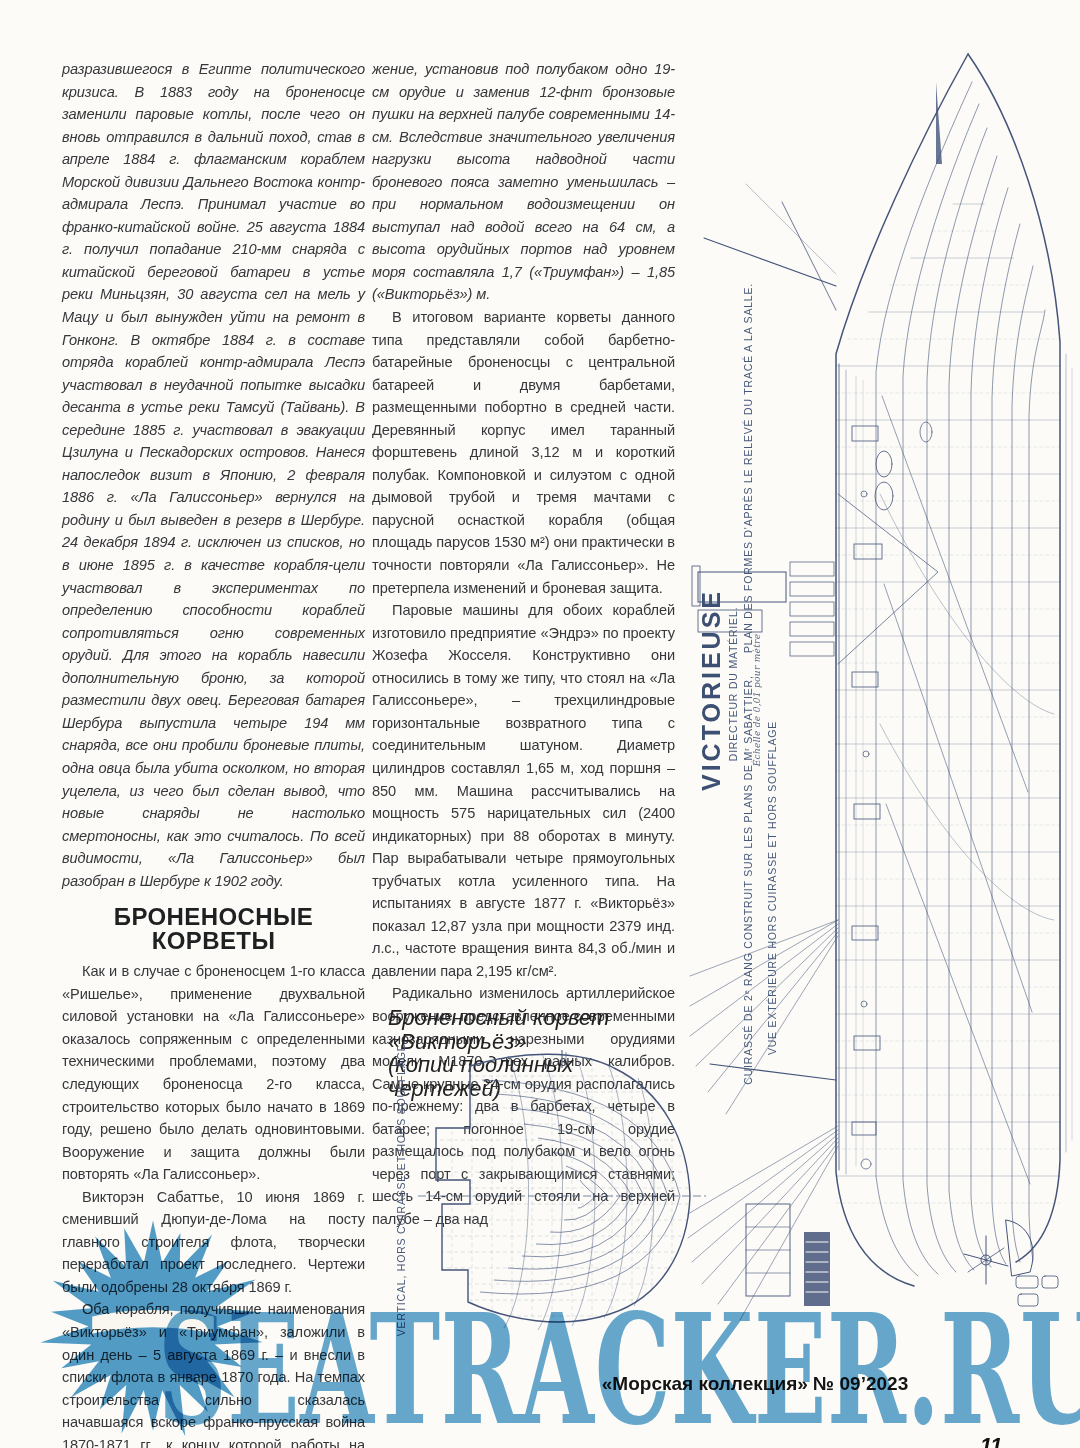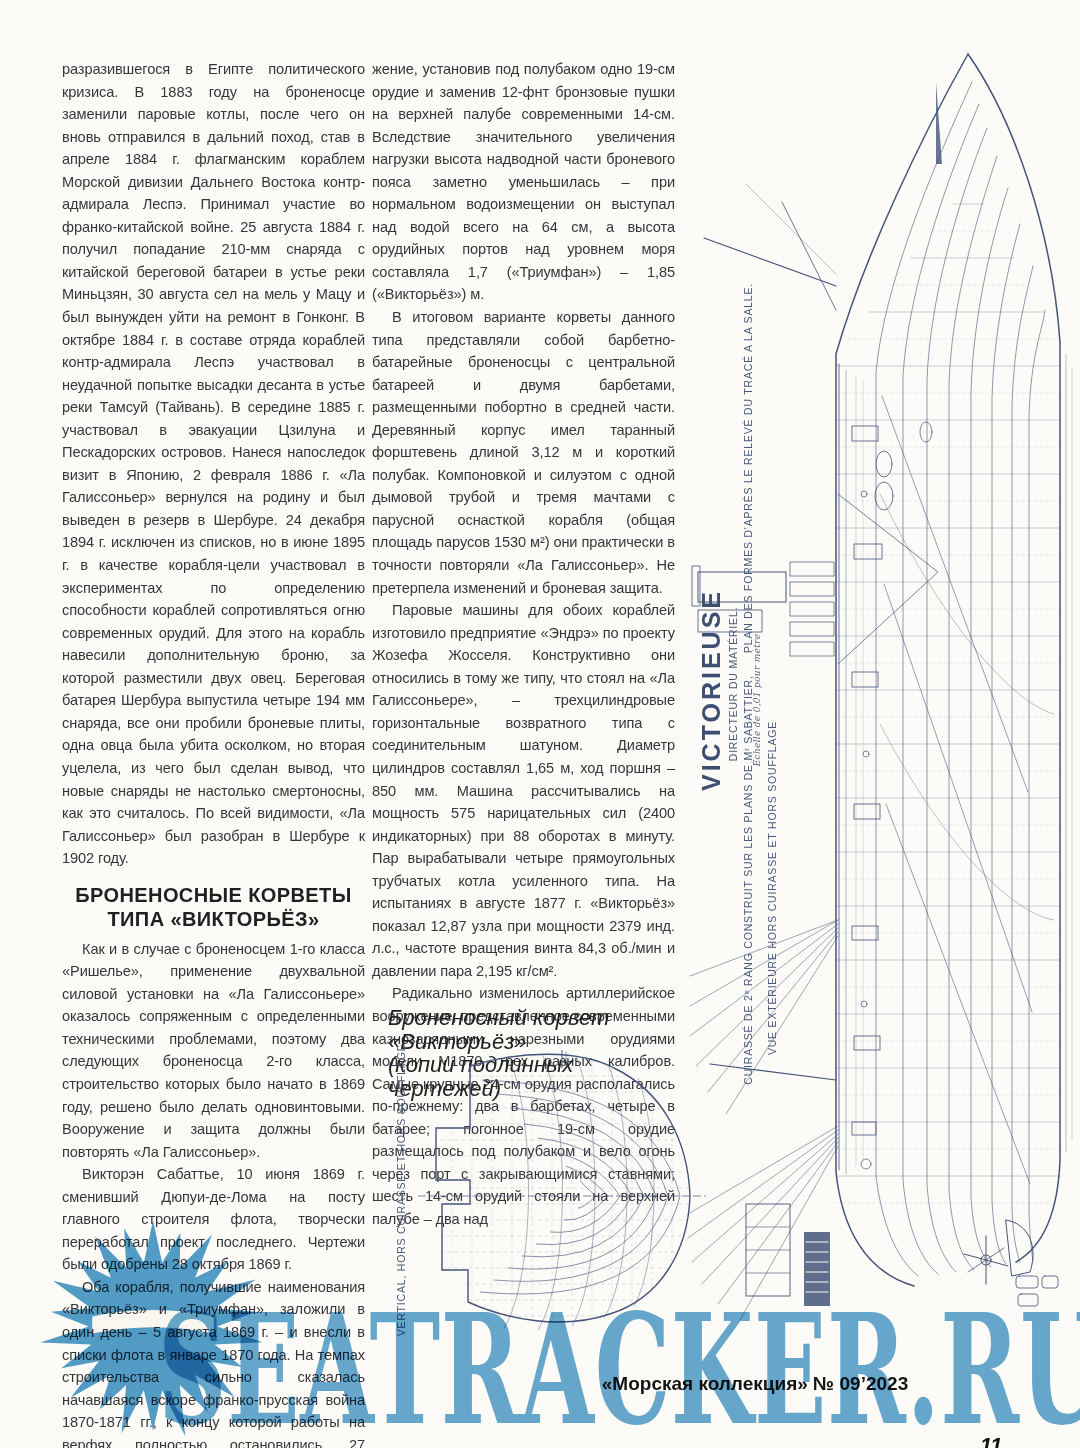--- a/index.html
+++ b/index.html
@@ -10,24 +10,24 @@
   }
   
   .col{
     position:absolute;top:58px;width:303px;
     font-size:14.6px;line-height:22.55px;color:#36373b;
     text-align:justify;letter-spacing:-0.1px;
   }
   .col-1{left:62px;}
   .col-2{left:372px;}
   .col p{margin:0;text-indent:20px;}
-  .col p.first{text-indent:0;}
+  .col p.first{text-indent:0;font-style:italic;}
   .section-heading{
     font-weight:bold;text-align:center;color:#1f2022;
-    font-size:20px;line-height:24px;letter-spacing:.4px;
+    font-size:24px;line-height:24px;letter-spacing:.4px;
     margin:13px 0 7px 0;
   }
   .figure-caption{
     position:absolute;left:388px;top:1006px;width:302px;
     font-weight:normal;font-style:italic;font-size:22px;line-height:23.5px;color:#222;
   }
   
   .ship-svg{position:absolute;left:686px;top:24px;z-index:1;}
   .bodyplan-svg{position:absolute;left:412px;top:1046px;z-index:1;}
   .vlabel{
@@ -59,21 +59,20 @@
 </style>
 </head>
 <body>
 
 <div class="page">
 
   <div class="col col-1">
     <p class="first">разразившегося в Египте политического кризиса. В 1883 году на броненосце заменили паровые котлы, после чего он вновь отправился в дальний поход, став в апреле 1884 г. флагманским кораблем Морской дивизии Дальнего Востока контр-адмирала Леспэ. Принимал участие во франко-китайской войне. 25 августа 1884 г. получил попадание 210-мм снаряда с китайской береговой батареи в устье реки Миньцзян, 30 августа сел на мель у Мацу и был вынужден уйти на ремонт в Гонконг. В октябре 1884 г. в составе отряда кораблей контр-адмирала Леспэ участвовал в неудачной попытке высадки десанта в устье реки Тамсуй (Тайвань). В середине 1885 г. участвовал в эвакуации Цзилуна и Пескадорских островов. Нанеся напоследок визит в Японию, 2 февраля 1886 г. «Ла Галиссоньер» вернулся на родину и был выведен в резерв в Шербуре. 24 декабря 1894 г. исключен из списков, но в июне 1895 г. в качестве корабля-цели участвовал в экспериментах по определению способности кораблей сопротивляться огню современных орудий. Для этого на корабль навесили дополнительную броню, за которой разместили двух овец. Береговая батарея Шербура выпустила четыре 194 мм снаряда, все они пробили броневые плиты, одна овца была убита осколком, но вторая уцелела, из чего был сделан вывод, что новые снаряды не настолько смертоносны, как это считалось. По всей видимости, «Ла Галиссоньер» был разобран в Шербуре к 1902 году.</p>
     <div class="section-heading">
       <div>БРОНЕНОСНЫЕ КОРВЕТЫ</div>
-      <div>ТИПА «ВИКТОРЬЁЗ»</div>
     </div>
     <p>Как и в случае с броненосцем 1-го класса «Ришелье», применение двухвальной силовой установки на «Ла Галиссоньере» оказалось сопряженным с определенными техническими проблемами, поэтому два следующих броненосца 2-го класса, строительство которых было начато в 1869 году, решено было делать одновинтовыми. Вооружение и защита должны были повторять «Ла Галиссоньер».</p>
     <p>Викторэн Сабаттье, 10 июня 1869 г. сменивший Дюпуи-де-Лома на посту главного строителя флота, творчески переработал проект последнего. Чертежи были одобрены 28 октября 1869 г.</p>
     <p>Оба корабля, получившие наименования «Викторьёз» и «Триумфан», заложили в один день – 5 августа 1869 г. – и внесли в списки флота в январе 1870 года. На темпах строительства сильно сказалась начавшаяся вскоре франко-прусская война 1870-1871 гг., к концу которой работы на верфях полностью остановились. 27 октября 1871 г. Строительный совет отдал Сабаттье распоряжение переделать проект, полностью отказавшись от батареи и перенести орудия из нее на незащищенные позиции на верхней палубе, а также радикально усилить бортовую и палубную броню. Внести данные изменения конструктор не успел, поскольку 27 ноября 1871 г. решено было усилить воору-</p>
   </div>
 
   <div class="col col-2">
     <p class="first">жение, установив под полубаком одно 19-см орудие и заменив 12-фнт бронзовые пушки на верхней палубе современными 14-см. Вследствие значительного увеличения нагрузки высота надводной части броневого пояса заметно уменьшилась – при нормальном водоизмещении он выступал над водой всего на 64 см, а высота орудийных портов над уровнем моря составляла 1,7 («Триумфан») – 1,85 («Викторьёз») м.</p>
     <p>В итоговом варианте корветы данного типа представляли собой барбетно-батарейные броненосцы с центральной батареей и двумя барбетами, размещенными побортно в средней части. Деревянный корпус имел таранный форштевень длиной 3,12 м и короткий полубак. Компоновкой и силуэтом с одной дымовой трубой и тремя мачтами с парусной оснасткой корабля (общая площадь парусов 1530 м²) они практически в точности повторяли «Ла Галиссоньер». Не претерпела изменений и броневая защита.</p>
     <p>Паровые машины для обоих кораблей изготовило предприятие «Эндрэ» по проекту Жозефа Жосселя. Конструктивно они относились в тому же типу, что стоял на «Ла Галиссоньере», – трехцилиндровые горизонтальные возвратного типа с соединительным шатуном. Диаметр цилиндров составлял 1,65 м, ход поршня – 850 мм. Машина рассчитывались на мощность 575 нарицательных сил (2400 индикаторных) при 88 оборотах в минуту. Пар вырабатывали четыре прямоугольных трубчатых котла усиленного типа. На испытаниях в августе 1877 г. «Викторьёз» показал 12,87 узла при мощности 2379 инд. л.с., частоте вращения винта 84,3 об./мин и давлении пара 2,195 кг/см².</p>

